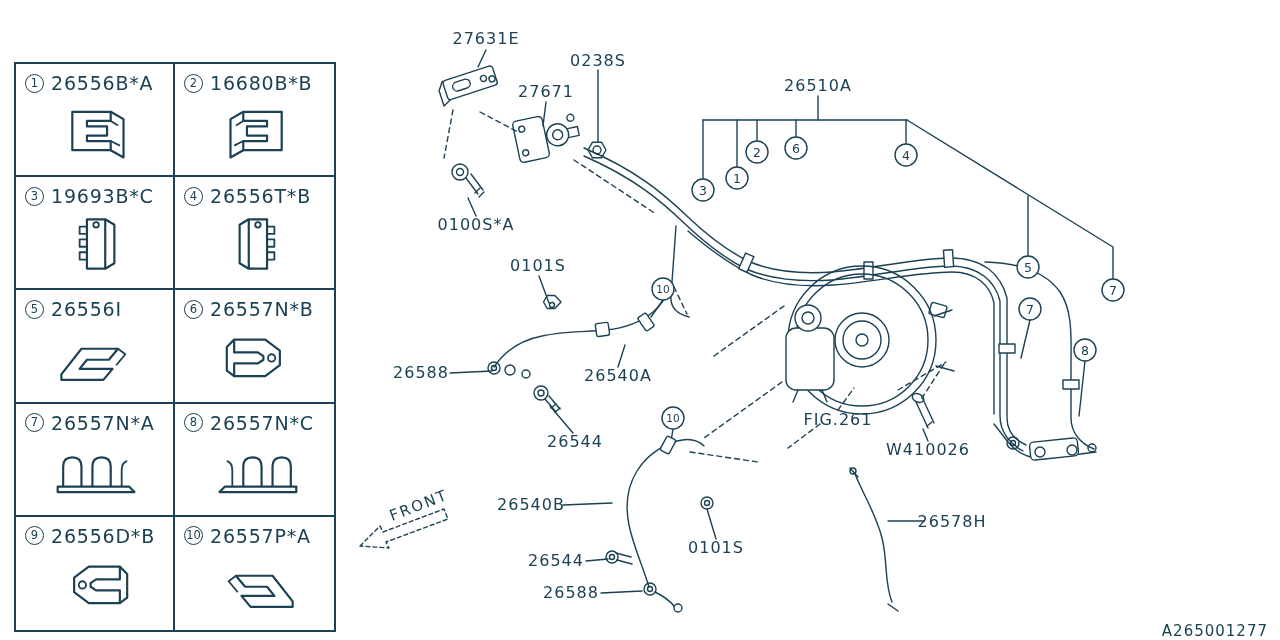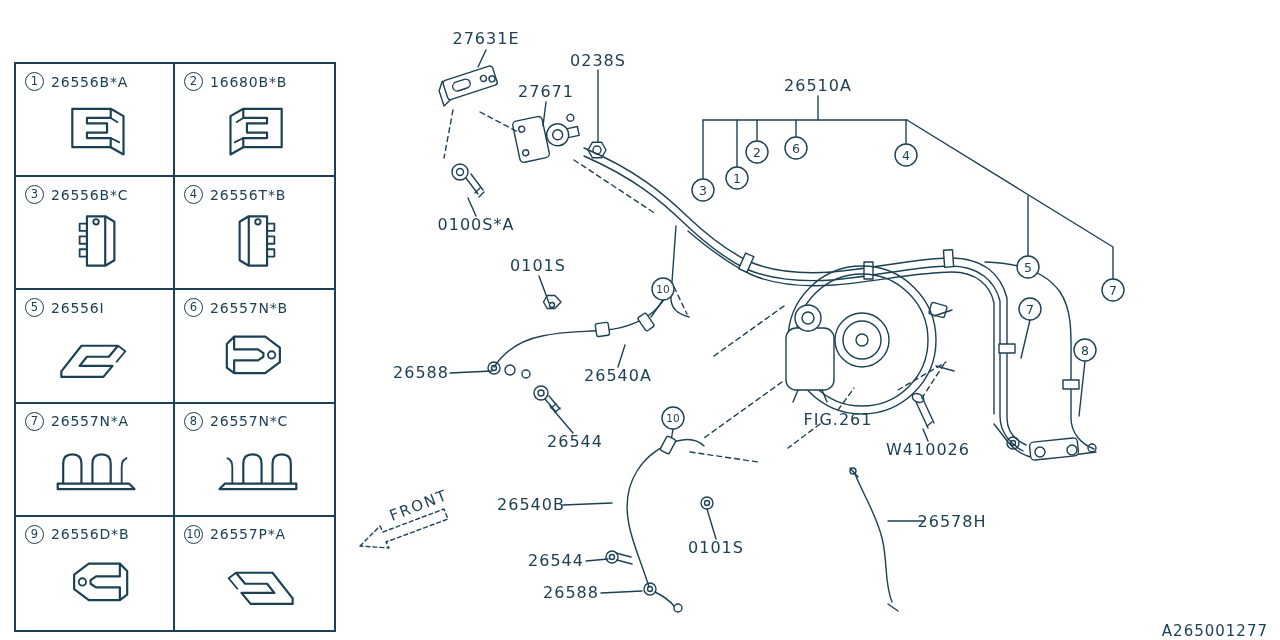--- a/index.html
+++ b/index.html
@@ -12,21 +12,21 @@
   .legend { position:absolute; left:14px; top:62px; width:322px; height:570px;
             border:2px solid #1c4154; display:grid;
             grid-template-columns:1fr 1fr; grid-template-rows:repeat(5,1fr);
             background:#fff; }
   .cell { padding:8px 4px 2px 9px; display:flex; flex-direction:column; overflow:hidden; }
   .cell:nth-child(odd) { border-right:2px solid #1c4154; }
   .cell:not(:nth-child(9)):not(:nth-child(10)) { border-bottom:2px solid #1c4154; }
   .cell-head { display:flex; align-items:center; gap:7px; }
   .numcirc { width:19px; height:19px; border:1.5px solid #1c4154; border-radius:50%;
              font-size:11.5px; line-height:16.5px; text-align:center; flex:none; }
-  .part { font-size:14px; letter-spacing:0.8px; white-space:nowrap;text-align:center; }
+  .part { font-size:19px; letter-spacing:0.8px; white-space:nowrap;text-align:center; }
   .clipart { width:104px; height:64px; margin:5px auto 0; display:block; }
 
   
   svg text { font-family:"DejaVu Sans", sans-serif; fill:#1c4154; }
   .lbl  { font-size:16px; letter-spacing:1px; text-anchor:middle; }
   .lbl-end { font-size:15px; letter-spacing:1px; text-anchor:end; }
   .btxt { font-size:12.5px; text-anchor:middle; }
   .btxt-sm { font-size:10.5px; text-anchor:middle; }
   .front-txt { font-size:15px; letter-spacing:2px; }
 </style>
@@ -320,21 +320,21 @@
         <span class="numcirc">2</span>
         <span class="part">16680B*B</span>
       </div>
       <svg class="clipart" viewBox="0 0 110 70">
           <use href="#clip-a" transform="translate(110 0) scale(-1 1)"></use>
         </svg>
     </div>
     <div class="cell">
       <div class="cell-head">
         <span class="numcirc">3</span>
-        <span class="part">26556B*C</span>
+        <span class="part">19693B*C</span>
       </div>
       <svg class="clipart" viewBox="0 0 110 70">
           <use href="#clip-e"></use>
         </svg>
     </div>
     <div class="cell">
       <div class="cell-head">
         <span class="numcirc">4</span>
         <span class="part">26556T*B</span>
       </div>

